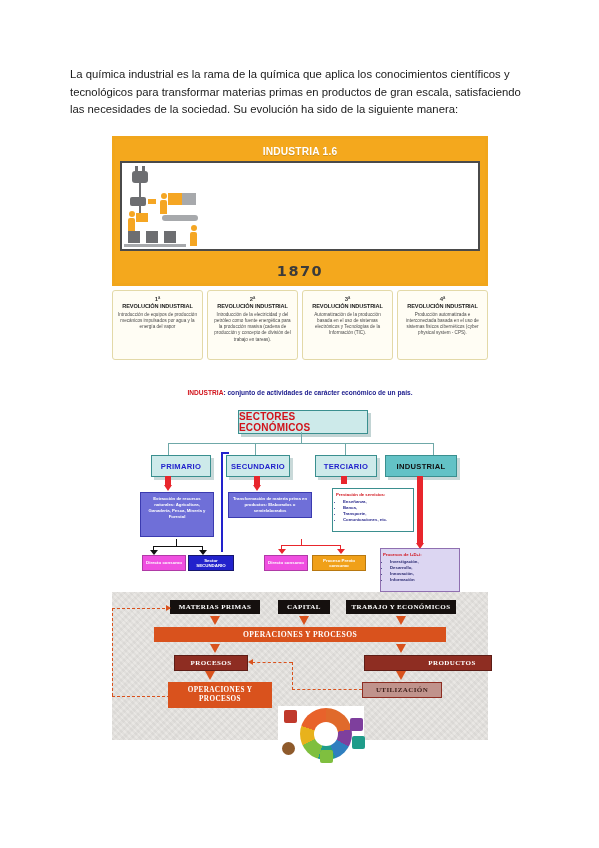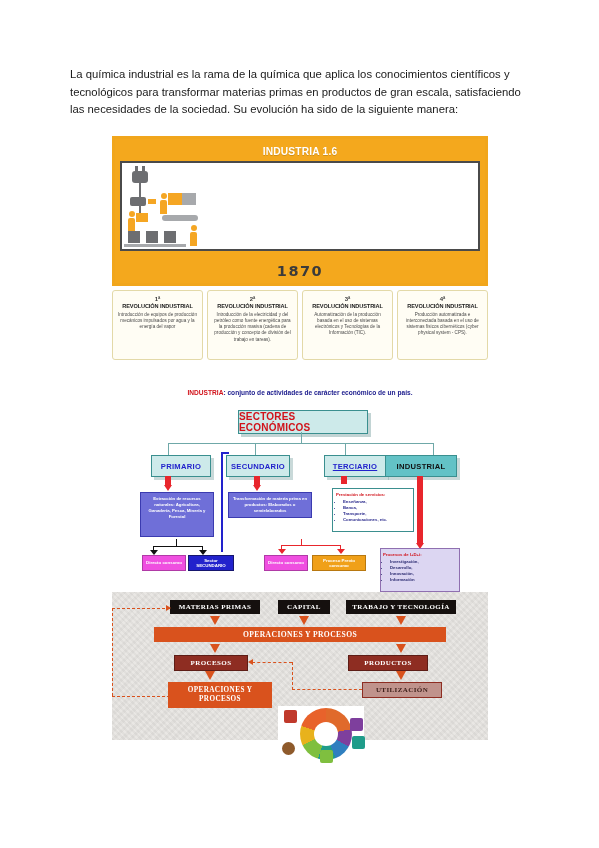--- a/index.html
+++ b/index.html
@@ -168,21 +168,21 @@
 
     <div class="trunk" style="left:301px;top:432px;width:1.4px;height:12px;"></div>
     <div class="trunk" style="left:168px;top:443px;width:266px;height:1.4px;"></div>
     <div class="trunk" style="left:168px;top:443px;width:1.4px;height:12px;"></div>
     <div class="trunk" style="left:255px;top:443px;width:1.4px;height:12px;"></div>
     <div class="trunk" style="left:345px;top:443px;width:1.4px;height:12px;"></div>
     <div class="trunk" style="left:433px;top:443px;width:1.4px;height:12px;"></div>
 
     <div class="sbox" style="left:140px;top:455px;width:58px;margin-left:11px;">PRIMARIO</div>
     <div class="sbox" style="left:226px;top:455px;width:62px;">SECUNDARIO</div>
-    <div class="sbox" style="left:324px;top:455px;width:60px;text-decoration:underline;">TERCIARIO</div>
+    <div class="sbox" style="left:315px;top:455px;width:60px;">TERCIARIO</div>
     <div class="sbox dark" style="left:385px;top:455px;width:70px;">INDUSTRIAL</div>
 
     <div class="redline" style="left:165px;top:476px;width:6px;height:10px;"></div>
     <div class="tri-d" style="left:164px;top:485px;border-top:6px solid #e8262c;"></div>
 
     <div class="redline" style="left:254px;top:476px;width:6px;height:10px;"></div>
     <div class="tri-d" style="left:253px;top:485px;border-top:6px solid #e8262c;"></div>
 
     <div class="redline" style="left:341px;top:476px;width:6px;height:8px;"></div>
 
@@ -233,33 +233,33 @@
     <div class="chip mag" style="left:142px;top:555px;width:44px;">Directo consumo</div>
     <div class="chip blue" style="left:188px;top:555px;width:46px;">Sector SECUNDARIO</div>
     <div class="chip mag" style="left:264px;top:555px;width:44px;">Directo consumo</div>
     <div class="chip org" style="left:312px;top:555px;width:54px;">Proceso Previo consumo</div>
   </div>
 
   <div class="flow">
 
     <div class="fbox blk" style="left:58px;top:8px;width:90px;height:14px;">MATERIAS PRIMAS</div>
     <div class="fbox blk" style="left:166px;top:8px;width:52px;height:14px;">CAPITAL</div>
-    <div class="fbox blk" style="left:234px;top:8px;width:110px;height:14px;">TRABAJO Y TECNOLOGÍA</div>
+    <div class="fbox blk" style="left:234px;top:8px;width:110px;height:14px;">TRABAJO Y ECONÓMICOS</div>
 
     <div class="oarrow" style="left:98px;top:24px;"></div>
     <div class="oarrow" style="left:187px;top:24px;"></div>
     <div class="oarrow" style="left:284px;top:24px;"></div>
 
     <div class="fbox orange" style="left:42px;top:35px;width:292px;height:15px;">OPERACIONES Y PROCESOS</div>
 
     <div class="oarrow" style="left:98px;top:52px;"></div>
     <div class="oarrow" style="left:284px;top:52px;"></div>
 
     <div class="fbox darkred" style="left:62px;top:63px;width:72px;height:14px;">PROCESOS</div>
-    <div class="fbox darkred" style="left:236px;top:63px;width:78px;height:14px;">PRODUCTOS</div>
+    <div class="fbox darkred" style="left:252px;top:63px;width:78px;height:14px;padding-left:48px;">PRODUCTOS</div>
 
     <div class="oarrow" style="left:93px;top:79px;"></div>
     <div class="oarrow" style="left:284px;top:79px;"></div>
 
     <div class="fbox orange2" style="left:56px;top:90px;width:104px;height:26px;flex-direction:column;">OPERACIONES Y PROCESOS</div>
     <div class="fbox muted" style="left:250px;top:90px;width:78px;height:14px;">UTILIZACIÓN</div>
 
     <div class="dash-h" style="left:140px;top:70px;width:40px;"></div>
     <div class="dash-arrow-l" style="left:136px;top:66.5px;"></div>
     <div class="dash-v" style="left:180px;top:70px;height:28px;"></div>

